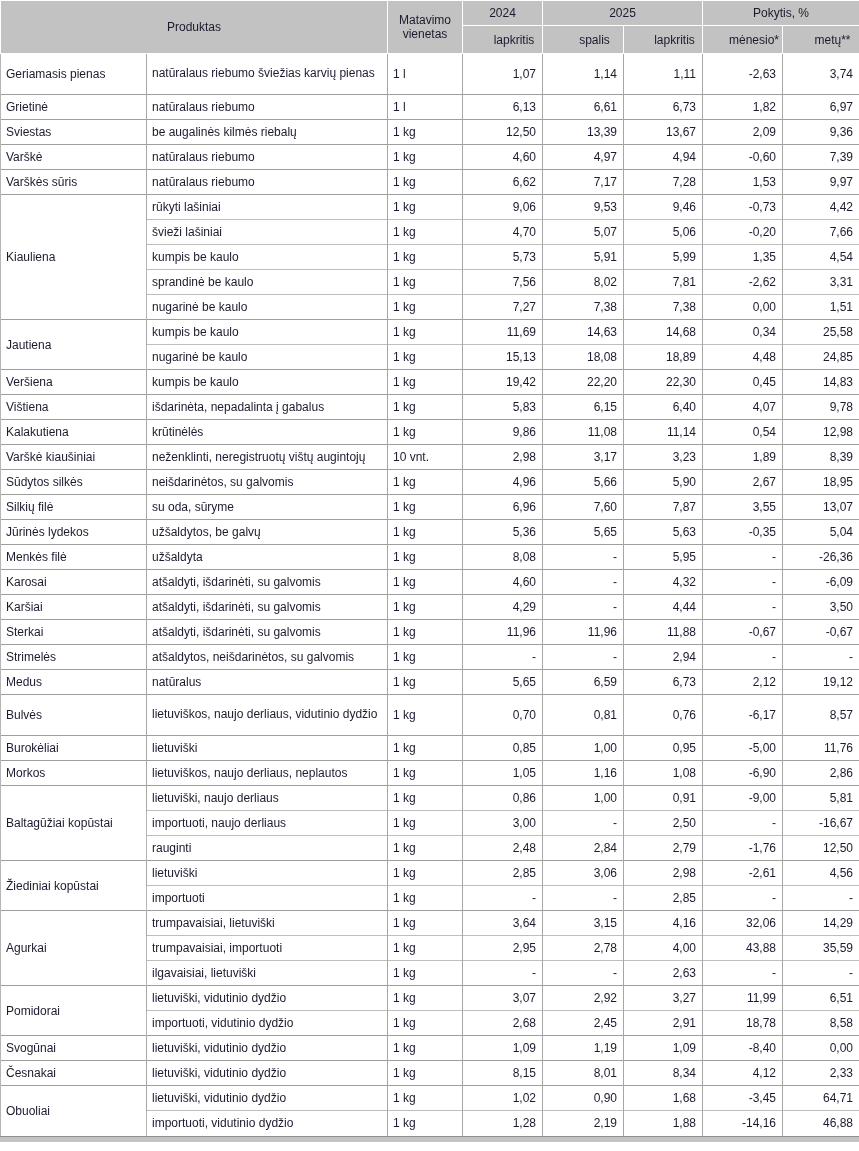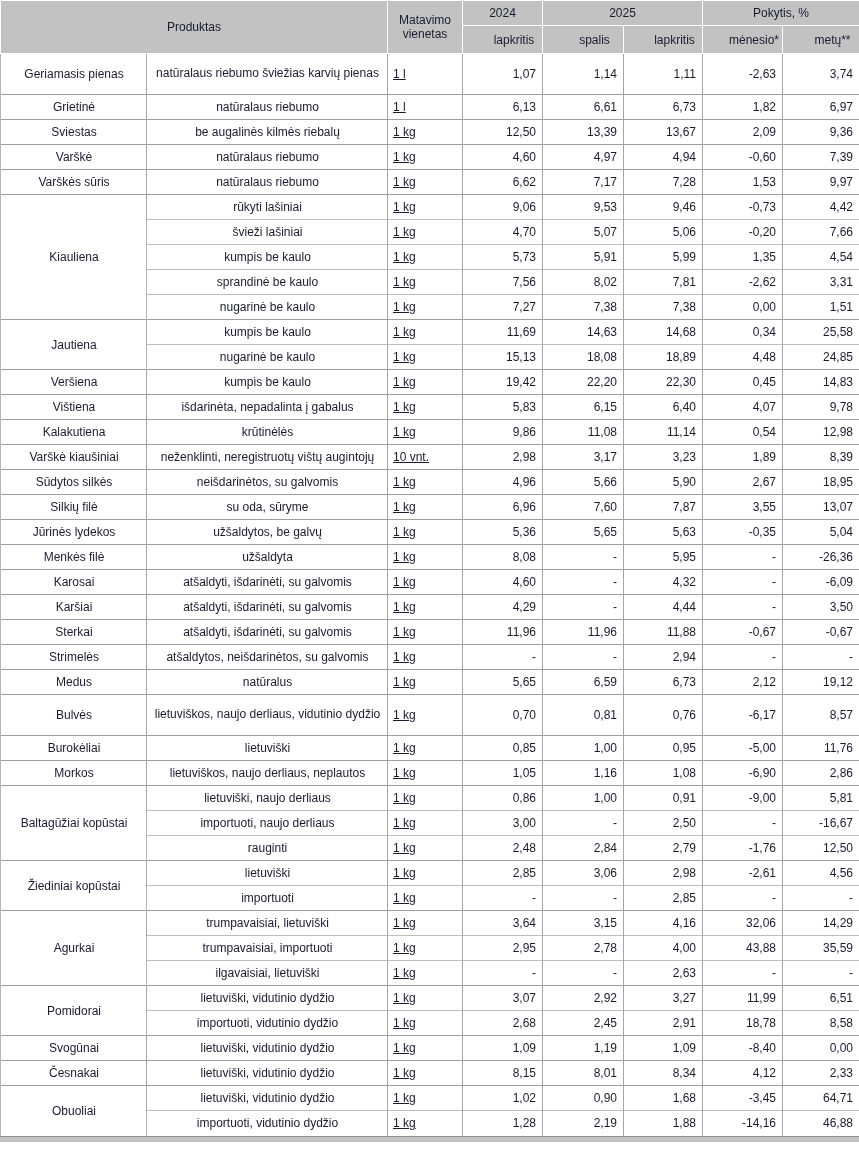--- a/index.html
+++ b/index.html
@@ -39,30 +39,30 @@
     height: 25px;
     vertical-align: middle;
     white-space: nowrap;
   }
   tbody td:first-child { border-left: 1px solid #b5b5b5; }
   table.price-table { border-right: 1px solid #b5b5b5; }
   tbody tr.group-start td { border-top: 1px solid #9e9e9e; }
   tbody tr.sub td { border-top: 1px solid #bdbdbd; }
   tbody tr:first-child td { border-top: 1px solid #ffffff; }
   tbody td.pname {
-    text-align: center;
+    text-align: left;
     padding-left: 5px;
   }
   tbody td.desc {
-    text-align: center;
+    text-align: left;
     padding-left: 5px;
   }
   tbody tr.tall td { height: 41px; }
   tbody tr.tall td.desc { white-space: normal; line-height: 1.3; }
-  tbody td.unit { text-align: left; padding-left: 5px; text-decoration: underline; }
+  tbody td.unit { text-align: left; padding-left: 5px; }
   tbody td.num { text-align: right; padding-right: 6px; }
   .footer-strip {
     width: 859px;
     height: 5px;
     background: #c3c3c3;
     border-top: 1px solid #8f8f8f;
   }
 </style>
 </head>
 <body>

